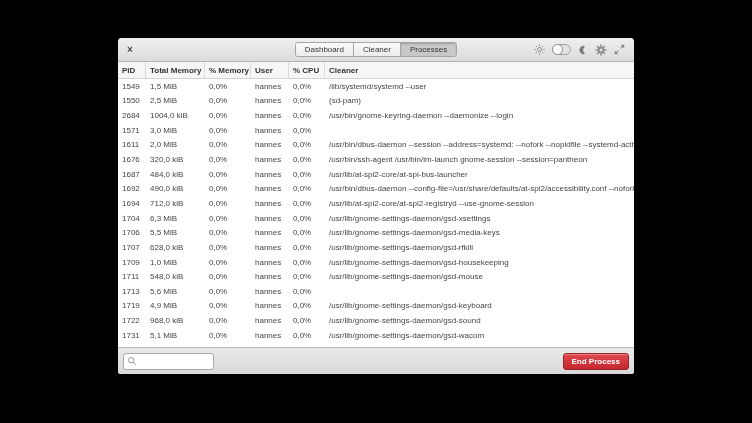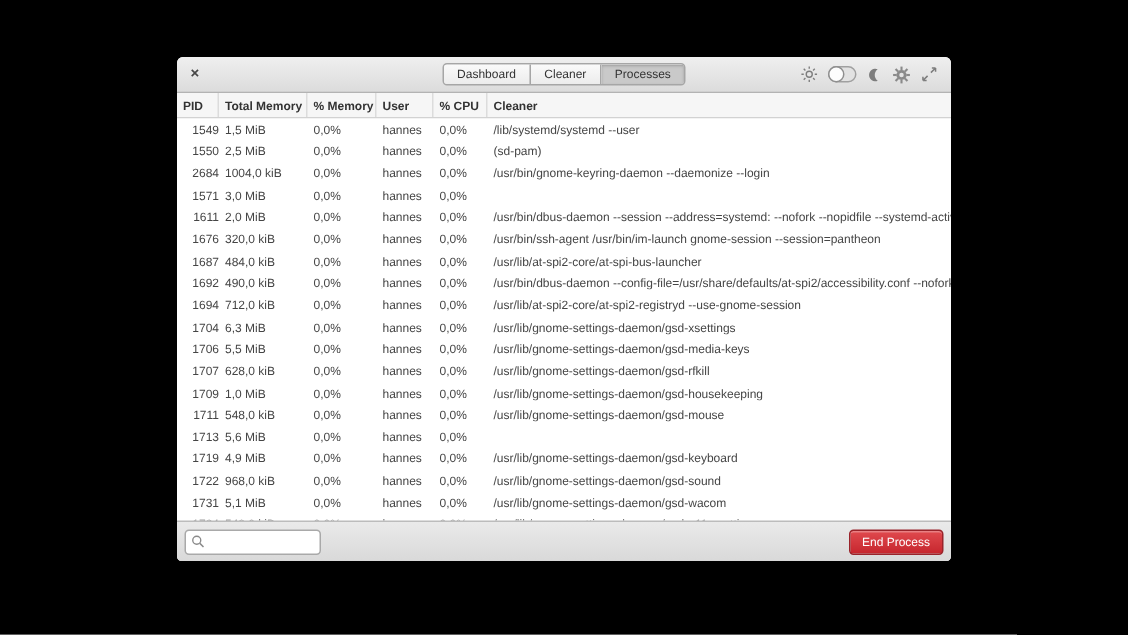--- a/index.html
+++ b/index.html
@@ -42,21 +42,21 @@
   .switch .knob { position:absolute; left:-1px; top:-1px; width:11px; height:11px; border-radius:50%; background:#fdfdfd; border:1px solid #8f8f8f; }
 
   
   .table-header {
     flex:0 0 17px; background:#f6f6f6; border-bottom:1px solid #d2d2d2;
     display:flex; align-items:stretch; font-size:8px; font-weight:bold; color:#333;
   }
   .th { display:flex; align-items:center; padding-left:4px; border-right:1px solid #dcdcdc; flex-shrink:0; }
   .th:last-child { border-right:none; }
 
-  .col-pid  { width:28px;text-align:right; }
+  .col-pid  { width:28px; }
   .col-mem  { width:59px; }
   .col-pmem { width:46px; }
   .col-user { width:38px; }
   .col-pcpu { width:36px; }
   .col-proc { flex:1 1 auto; min-width:0; }
 
   
   .table-body { flex:1 1 auto; overflow:hidden; background:#fff; }
   .trow { height:14.65px; display:flex; align-items:center; font-size:8px; color:#454545; white-space:nowrap; }
   .cell { padding-left:4px; overflow:hidden; flex-shrink:0; }
@@ -74,21 +74,21 @@
   }
   .search-box input {
     flex:1 1 auto; min-width:0; border:none; outline:none; background:transparent;
     font-size:8px; font-family:"Liberation Sans", sans-serif; color:#333;
   }
   .end-btn {
     height:17px; padding:0 8px; display:flex; align-items:center;
     background:linear-gradient(#e04a4e,#c6262e);
     border:1px solid #99232a; border-radius:3px;
     box-shadow:inset 0 1px 0 rgba(255,255,255,.3);
-    color:#fff; font-size:8px; font-weight:normal; cursor:default;
+    color:#fff; font-size:8px; font-weight:bold; cursor:default;
   }
 </style>
 </head>
 <body>
 
 <div class="stage">
   <div class="window">
 
     <div class="headerbar">
       <span class="close-btn">×</span>

